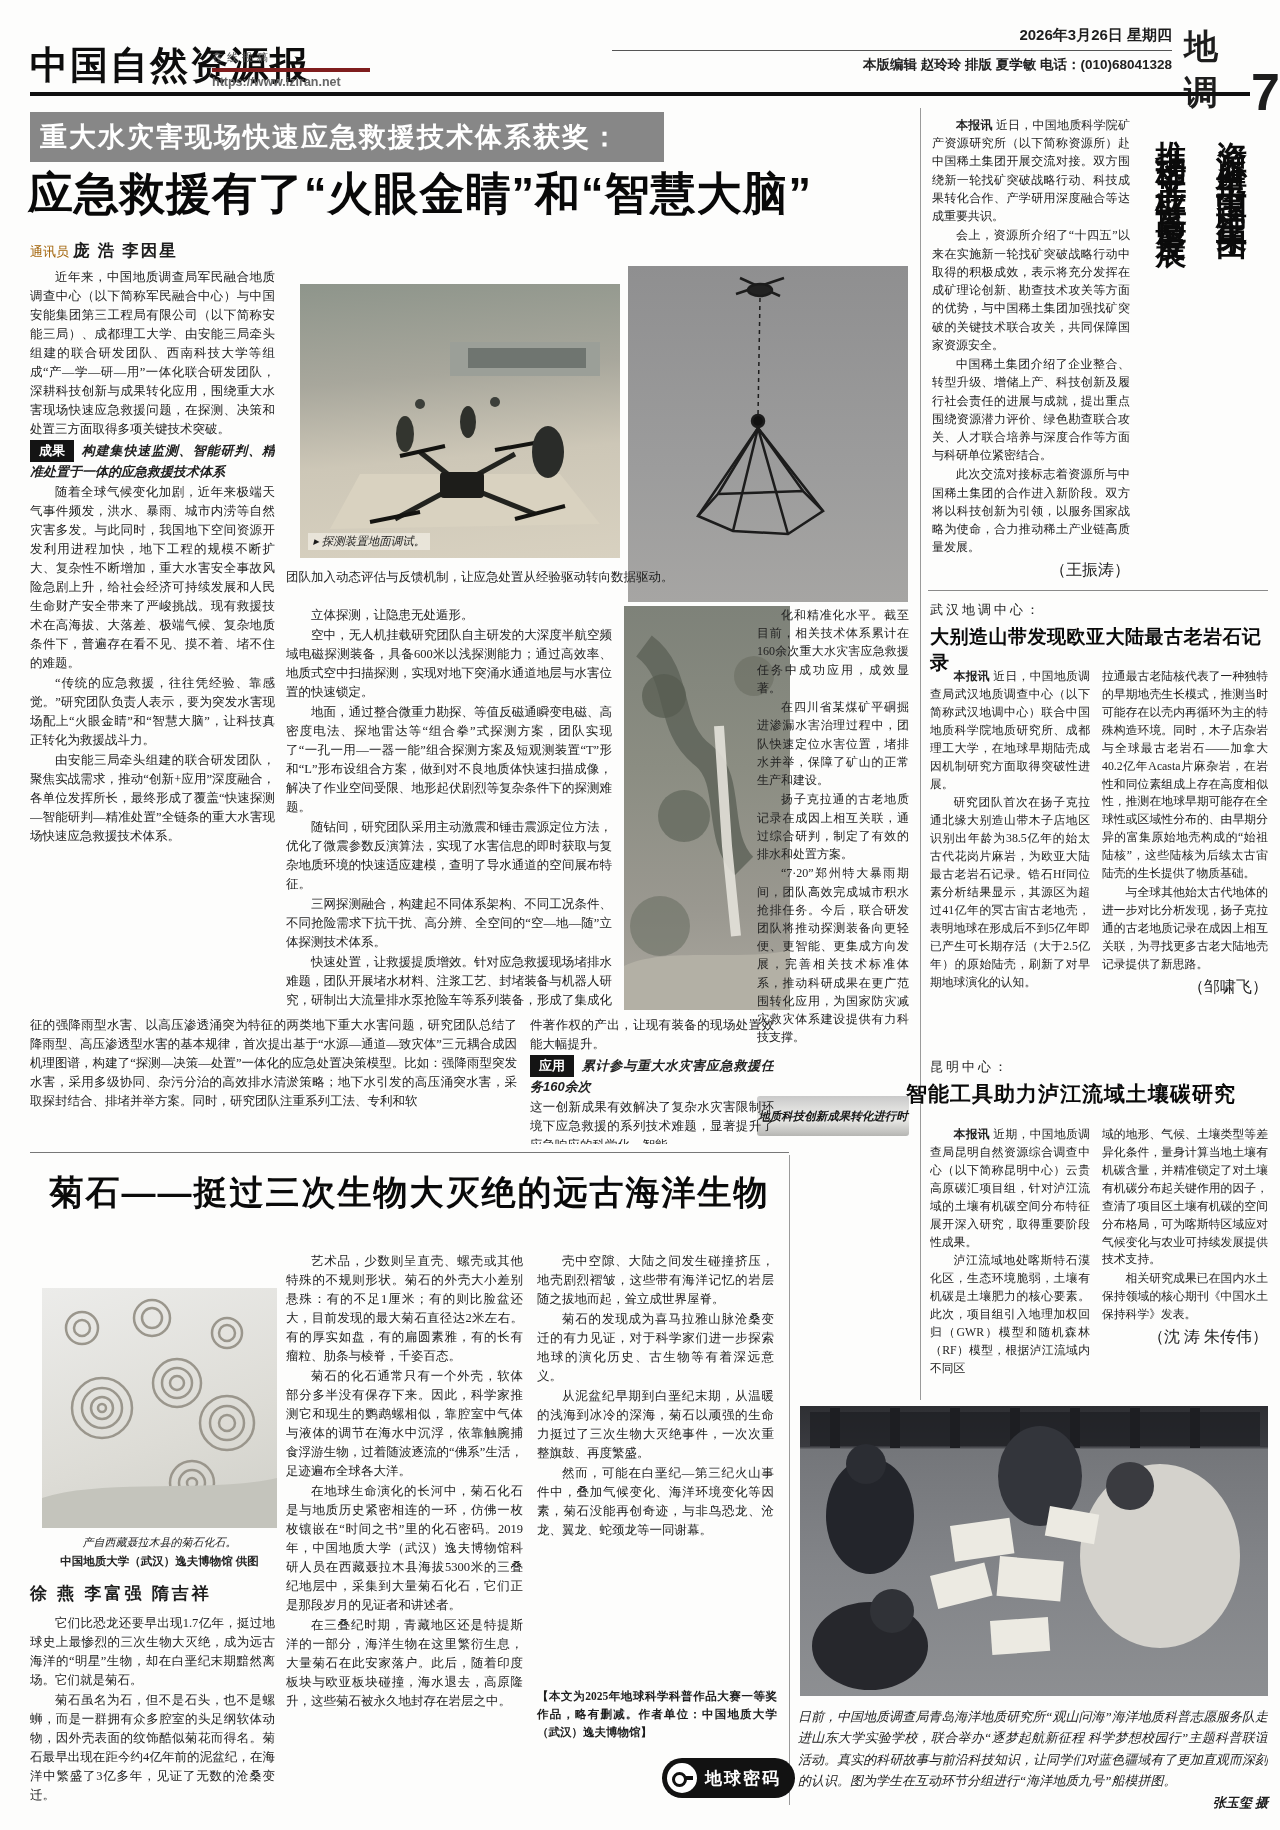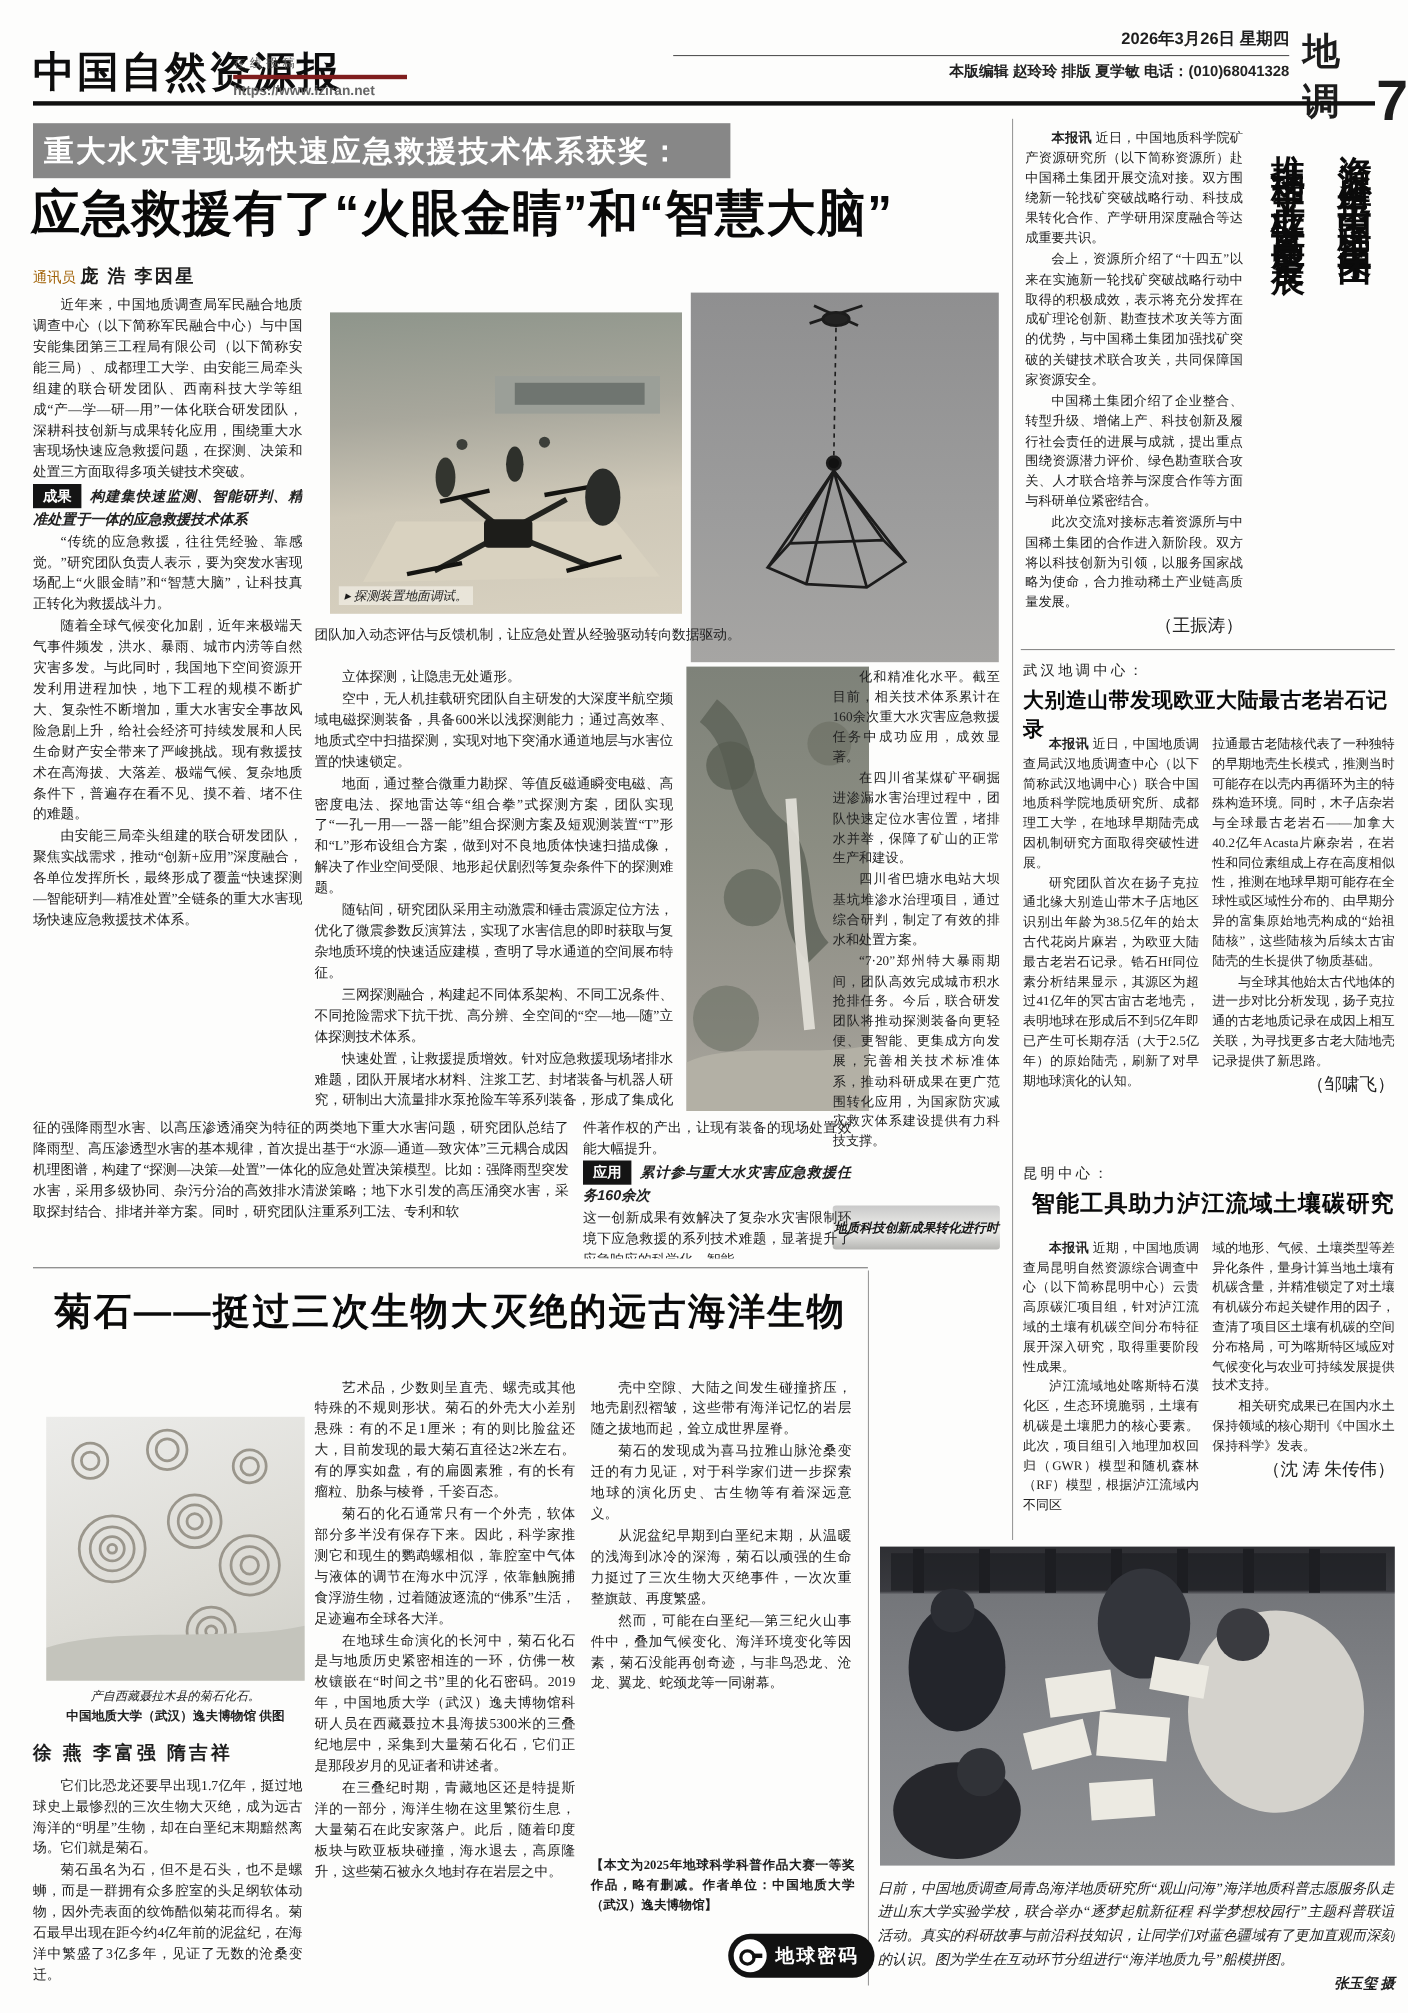--- a/index.html
+++ b/index.html
@@ -94,22 +94,22 @@
   </div>
 
   <div class="abs txt" style="left:30px;top:268px;width:245px;height:744px;">
     <div>
         <p>近年来，中国地质调查局军民融合地质调查中心（以下简称军民融合中心）与中国安能集团第三工程局有限公司（以下简称安能三局）、成都理工大学、由安能三局牵头组建的联合研发团队、西南科技大学等组成“产—学—研—用”一体化联合研发团队，深耕科技创新与成果转化应用，围绕重大水害现场快速应急救援问题，在探测、决策和处置三方面取得多项关键技术突破。</p>
       </div>
     <p class="subhead">
       <span class="tag">成果</span><span class="st">构建集快速监测、智能研判、精准处置于一体的应急救援技术体系</span>
     </p>
     <div>
+        <p>随着全球气候变化加剧，近年来极端天气事件频发，洪水、暴雨、城市内涝等自然灾害多发。与此同时，我国地下空间资源开发利用进程加快，地下工程的规模不断扩大、复杂性不断增加，重大水害安全事故风险急剧上升，给社会经济可持续发展和人民生命财产安全带来了严峻挑战。现有救援技术在高海拔、大落差、极端气候、复杂地质条件下，普遍存在看不见、摸不着、堵不住的难题。</p>
         <p>“传统的应急救援，往往凭经验、靠感觉。”研究团队负责人表示，要为突发水害现场配上“火眼金睛”和“智慧大脑”，让科技真正转化为救援战斗力。</p>
-        <p>随着全球气候变化加剧，近年来极端天气事件频发，洪水、暴雨、城市内涝等自然灾害多发。与此同时，我国地下空间资源开发利用进程加快，地下工程的规模不断扩大、复杂性不断增加，重大水害安全事故风险急剧上升，给社会经济可持续发展和人民生命财产安全带来了严峻挑战。现有救援技术在高海拔、大落差、极端气候、复杂地质条件下，普遍存在看不见、摸不着、堵不住的难题。</p>
         <p>由安能三局牵头组建的联合研发团队，聚焦实战需求，推动“创新+应用”深度融合，各单位发挥所长，最终形成了覆盖“快速探测—智能研判—精准处置”全链条的重大水害现场快速应急救援技术体系。</p>
       </div>
   </div>
 
   <div class="abs photo" style="left:300px;top:284px;width:320px;height:274px;background:linear-gradient(175deg,#8e958b 0%,#a8a79c 34%,#cdc7b7 62%,#d8d1c0 100%);">
     <svg width="320" height="274" viewBox="0 0 320 274">
       <rect x="150" y="58" width="150" height="34" fill="#9b9f98"></rect>
       <rect x="168" y="64" width="118" height="20" fill="#6f7570"></rect>
       <circle cx="120" cy="120" r="5" fill="#3c3f3a"></circle>
         <circle cx="195" cy="118" r="5" fill="#3c3f3a"></circle>
@@ -174,21 +174,21 @@
       <circle cx="130" cy="70" r="20" fill="#6a6e62" opacity="0.6"></circle>
       <circle cx="36" cy="320" r="30" fill="#6b6f64" opacity="0.6"></circle>
       <path d="M0 360 C40 340,120 356,166 344 L166 404 L0 404 Z" fill="#b3b0a5"></path>
     </svg>
   </div>
 
   <div class="abs txt" style="left:757px;top:606px;width:152px;height:482px;font-size:12px;">
     <div>
         <p>化和精准化水平。截至目前，相关技术体系累计在160余次重大水灾害应急救援任务中成功应用，成效显著。</p>
         <p>在四川省某煤矿平硐掘进渗漏水害治理过程中，团队快速定位水害位置，堵排水并举，保障了矿山的正常生产和建设。</p>
-        <p>四川省巴塘水电站大坝基坑堆渗水治理项目，通过综合研判，制定了有效的排水和处置方案。</p>
+        <p>扬子克拉通的古老地质记录在成因上相互关联，通过综合研判，制定了有效的排水和处置方案。</p>
         <p>“7·20”郑州特大暴雨期间，团队高效完成城市积水抢排任务。今后，联合研发团队将推动探测装备向更轻便、更智能、更集成方向发展，完善相关技术标准体系，推动科研成果在更广范围转化应用，为国家防灾减灾救灾体系建设提供有力科技支撑。</p>
       </div>
   </div>
 
   <div class="abs badge-geo" style="left:757px;top:1096px;width:152px;height:40px;">地质科技创新成果转化进行时</div>
 
   <div class="abs txt" style="left:30px;top:1016px;width:487px;height:128px;">
     <p class="noind">征的强降雨型水害、以高压渗透涌突为特征的两类地下重大水害问题，研究团队总结了降雨型、高压渗透型水害的基本规律，首次提出基于“水源—通道—致灾体”三元耦合成因机理图谱，构建了“探测—决策—处置”一体化的应急处置决策模型。比如：强降雨型突发水害，采用多级协同、杂污分治的高效排水清淤策略；地下水引发的高压涌突水害，采取探封结合、排堵并举方案。同时，研究团队注重系列工法、专利和软</p>
   </div>
   <div class="abs txt" style="left:530px;top:1016px;width:244px;height:128px;">
@@ -221,21 +221,21 @@
     <p><span class="lead">本报讯</span> <span>近日，中国地质调查局武汉地质调查中心（以下简称武汉地调中心）联合中国地质科学院地质研究所、成都理工大学，在地球早期陆壳成因机制研究方面取得突破性进展。</span></p>
     <p>研究团队首次在扬子克拉通北缘大别造山带木子店地区识别出年龄为38.5亿年的始太古代花岗片麻岩，为欧亚大陆最古老岩石记录。锆石Hf同位素分析结果显示，其源区为超过41亿年的冥古宙古老地壳，表明地球在形成后不到5亿年即已产生可长期存活（大于2.5亿年）的原始陆壳，刷新了对早期地球演化的认知。</p>
   </div>
   <div class="abs txt" style="left:1102px;top:668px;width:166px;height:374px;font-size:11.8px;">
     <p class="noind">拉通最古老陆核代表了一种独特的早期地壳生长模式，推测当时可能存在以壳内再循环为主的特殊构造环境。同时，木子店杂岩与全球最古老岩石——加拿大40.2亿年Acasta片麻杂岩，在岩性和同位素组成上存在高度相似性，推测在地球早期可能存在全球性或区域性分布的、由早期分异的富集原始地壳构成的“始祖陆核”，这些陆核为后续太古宙陆壳的生长提供了物质基础。</p>
     <p>与全球其他始太古代地体的进一步对比分析发现，扬子克拉通的古老地质记录在成因上相互关联，为寻找更多古老大陆地壳记录提供了新思路。</p>
     <p class="sig">（邹啸飞）</p>
   </div>
 
   <div class="abs kick2" style="left:930px;top:1058px;">昆明中心：</div>
-  <div class="abs headline2" style="left:938px;top:1080px;width:340px;font-size:21px;letter-spacing:1px;">智能工具助力泸江流域土壤碳研究</div>
+  <div class="abs headline2" style="left:906px;top:1080px;width:340px;font-size:21px;letter-spacing:1px;">智能工具助力泸江流域土壤碳研究</div>
   <div class="abs txt" style="left:930px;top:1126px;width:160px;height:272px;font-size:11.8px;">
     <p><span class="lead">本报讯</span> <span>近期，中国地质调查局昆明自然资源综合调查中心（以下简称昆明中心）云贵高原碳汇项目组，针对泸江流域的土壤有机碳空间分布特征展开深入研究，取得重要阶段性成果。</span></p>
     <p>泸江流域地处喀斯特石漠化区，生态环境脆弱，土壤有机碳是土壤肥力的核心要素。此次，项目组引入地理加权回归（GWR）模型和随机森林（RF）模型，根据泸江流域内不同区</p>
   </div>
   <div class="abs txt" style="left:1102px;top:1126px;width:166px;height:272px;font-size:11.8px;">
     <p class="noind">域的地形、气候、土壤类型等差异化条件，量身计算当地土壤有机碳含量，并精准锁定了对土壤有机碳分布起关键作用的因子，查清了项目区土壤有机碳的空间分布格局，可为喀斯特区域应对气候变化与农业可持续发展提供技术支持。</p>
     <p>相关研究成果已在国内水土保持领域的核心期刊《中国水土保持科学》发表。</p>
     <p class="sig">（沈 涛 朱传伟）</p>
   </div>
 

